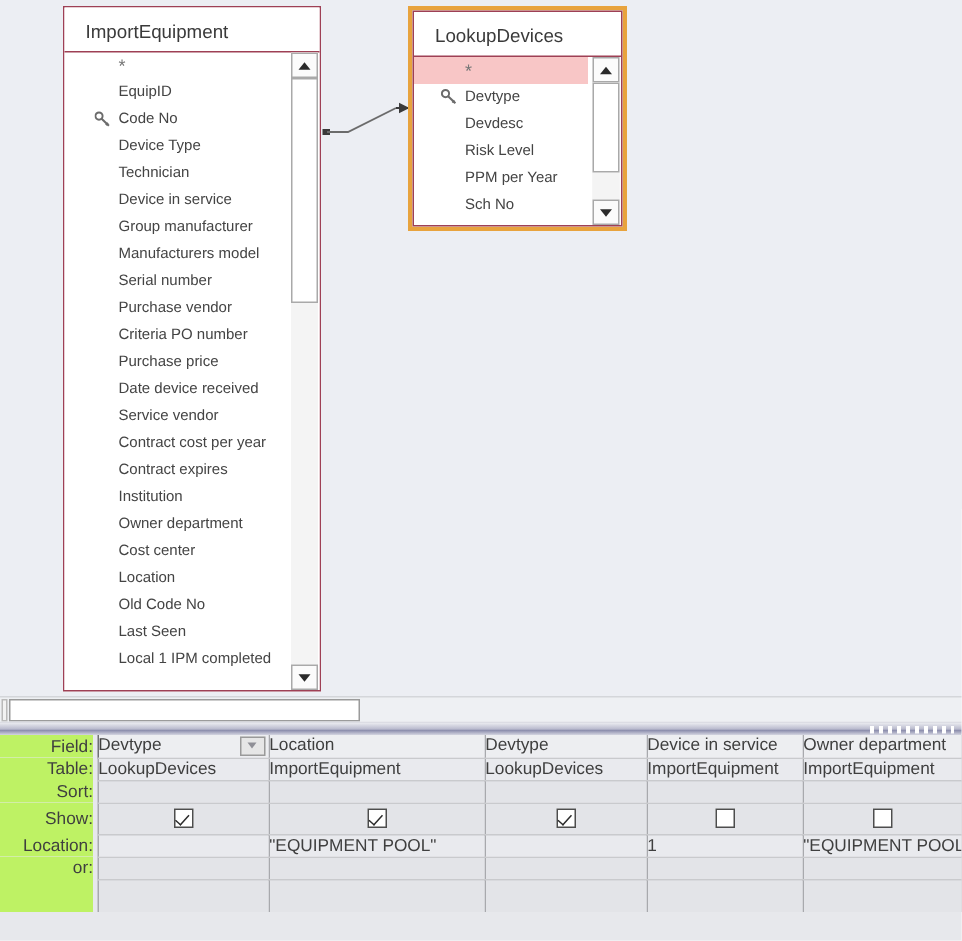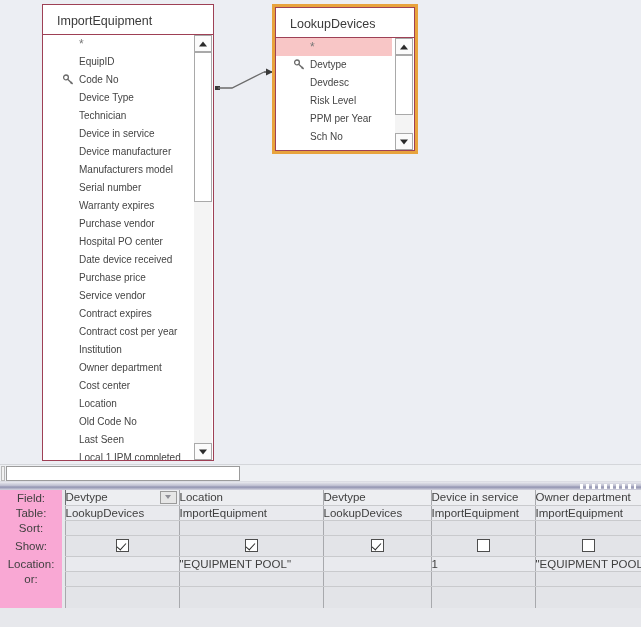--- a/index.html
+++ b/index.html
@@ -248,25 +248,25 @@
     margin: 0;
     height: 15px;
     box-sizing: border-box;
     overflow: hidden;
     white-space: nowrap;
   }
 
   
   td.rowlab {
     width: 62px;
-    text-align: center;
+    text-align: right;
     padding-right: 5px;
     font-size: 11.5px;
     color: #3f3f3f;
-    background: #f9a8d4;
+    background: #bef264;
     border: none;
   }
   td.spacer {
     width: 3px;
     background: #e7e8ec;
     border: none;
   }
 
   
   td.cell {
@@ -379,31 +379,30 @@
               <svg class="keyicon" viewBox="0 0 12 12">
                 <circle cx="3" cy="3.4" r="2.4" fill="none" stroke="#6b6b6b" stroke-width="1.3"></circle>
                 <path d="M4.4 4.9 L9.6 9.9" stroke="#6b6b6b" stroke-width="1.4"></path>
                 <path d="M7.6 9.4 L9.0 8.0" stroke="#6b6b6b" stroke-width="1.3"></path>
               </svg>
               <span>Code No</span>
             </div>
             <div class="fld">Device Type</div>
             <div class="fld">Technician</div>
             <div class="fld">Device in service</div>
-            <div class="fld">Device manufacturer</div>
+            <div class="fld">Group manufacturer</div>
             <div class="fld">Manufacturers model</div>
             <div class="fld">Serial number</div>
-            <div class="fld">Warranty expires</div>
             <div class="fld">Purchase vendor</div>
-            <div class="fld">Hospital PO center</div>
+            <div class="fld">Criteria PO number</div>
+            <div class="fld">Purchase price</div>
             <div class="fld">Date device received</div>
-            <div class="fld">Purchase price</div>
             <div class="fld">Service vendor</div>
+            <div class="fld">Contract cost per year</div>
             <div class="fld">Contract expires</div>
-            <div class="fld">Contract cost per year</div>
             <div class="fld">Institution</div>
             <div class="fld">Owner department</div>
             <div class="fld">Cost center</div>
             <div class="fld">Location</div>
             <div class="fld">Old Code No</div>
             <div class="fld">Last Seen</div>
             <div class="fld">Local 1 IPM completed</div>
           </div>
           <div class="vscroll">
             <div class="vs-btn up">

